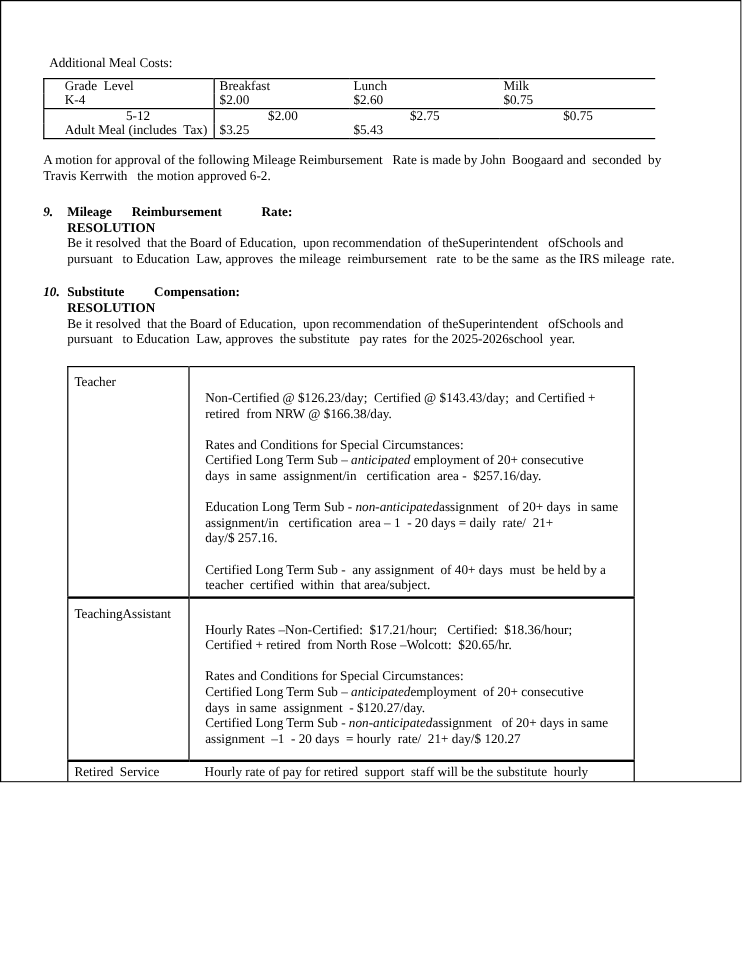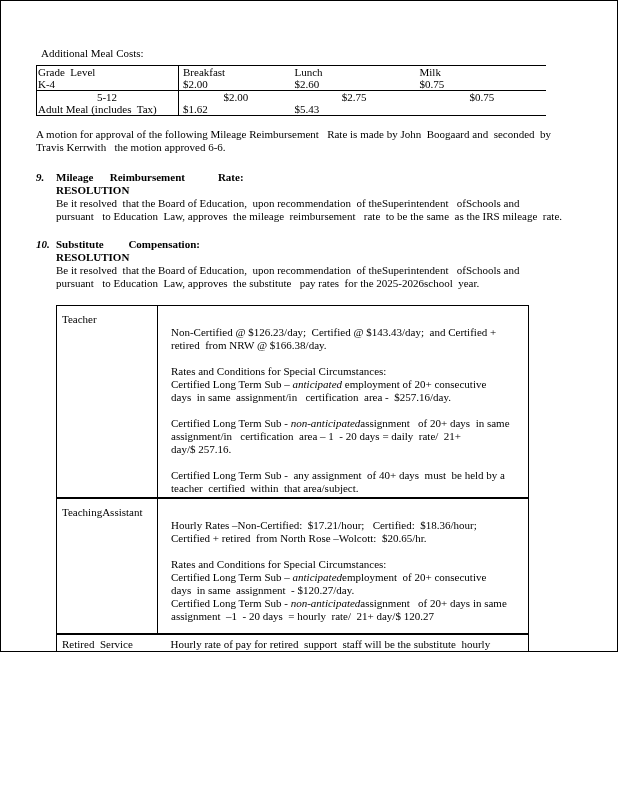--- a/index.html
+++ b/index.html
@@ -31,21 +31,21 @@
     border-bottom: 1px solid #000;
     margin-bottom: 12px;
   }
   .meal-table td {
     padding: 0 2px 0 4px;
     line-height: 12px;
     height: 12px;
     white-space: pre-wrap;
     vertical-align: top;
   }
-  .meal-table td:first-child { border-right: 1px solid #000; padding-left: 1px; }
+  .meal-table td:first-child { border-right: 1px solid #000; padding-left: 17px; }
   .meal-table tr:nth-child(3) td { border-top: 1px solid #000; text-align: center; }
 
   
   .motion { margin: 0 0 17px 0; }
   .item { display: flex; margin: 0 0 15px 0; }
   .item:last-of-type { margin-bottom: 3px; }
   .item-num { width: 20px; flex-shrink: 0; font-weight: bold; font-style: italic; }
   .item-heading { font-weight: bold; white-space: pre-wrap; }
   .item-sub { font-weight: bold; font-family: Liberation Serif, serif; }
 
@@ -101,29 +101,29 @@
           <td>$0.75</td>
         </tr>
         <tr>
           <td>5-12</td>
           <td>$2.00</td>
           <td>$2.75</td>
           <td>$0.75</td>
         </tr>
         <tr>
           <td>Adult Meal (includes  Tax)</td>
-          <td>$1.62</td>
+          <td>$3.25</td>
           <td>$5.43</td>
           <td></td>
         </tr>
       </tbody>
   </table>
 
   <div class="motion txt">A motion for approval of the following Mileage Reimbursement   Rate is made by John  Boogaard and  seconded  by
-Travis Kerrwith   the motion approved 6-6.</div>
+Travis Kerrwith   the motion approved 6-2.</div>
 
   <div class="item">
     <div class="item-num">9.</div>
     <div class="item-body">
       <div class="item-heading">Mileage      Reimbursement            Rate:</div>
       <div class="item-sub">RESOLUTION</div>
       <div class="txt">Be it resolved  that the Board of Education,  upon recommendation  of theSuperintendent   ofSchools and
 pursuant   to Education  Law, approves  the mileage  reimbursement   rate  to be the same  as the IRS mileage  rate.</div>
     </div>
   </div>
@@ -146,21 +146,21 @@
     </colgroup>
     <tbody>
         <tr class="rrow rrow-0">
           <td class="cell-label div">Teacher</td>
           <td class="cell-content">
             <div class="block"><span>Non-Certified @ $126.23/day;  Certified @ $143.43/day;  and Certified +
 retired  from NRW @ $166.38/day.</span></div>
             <div class="block gap"><span>Rates and Conditions for Special Circumstances:
 Certified Long Term Sub – </span><i>anticipated</i><span> employment of 20+ consecutive
 days  in same  assignment/in   certification  area -  $257.16/day.</span></div>
-            <div class="block gap"><span>Certified Long Term Sub - </span><i>non-anticipated</i><span>assignment   of 20+ days  in same
+            <div class="block gap"><span>Education Long Term Sub - </span><i>non-anticipated</i><span>assignment   of 20+ days  in same
 assignment/in   certification  area – 1  - 20 days = daily  rate/  21+
 day/$ 257.16.</span></div>
             <div class="block gap"><span>Certified Long Term Sub -  any assignment  of 40+ days  must  be held by a
 teacher  certified  within  that area/subject.</span></div>
           </td>
         </tr>
         <tr class="rrow rrow-1 sep">
           <td class="cell-label div">TeachingAssistant</td>
           <td class="cell-content">
             <div class="block"><span>Hourly Rates –Non-Certified:  $17.21/hour;   Certified:  $18.36/hour;

